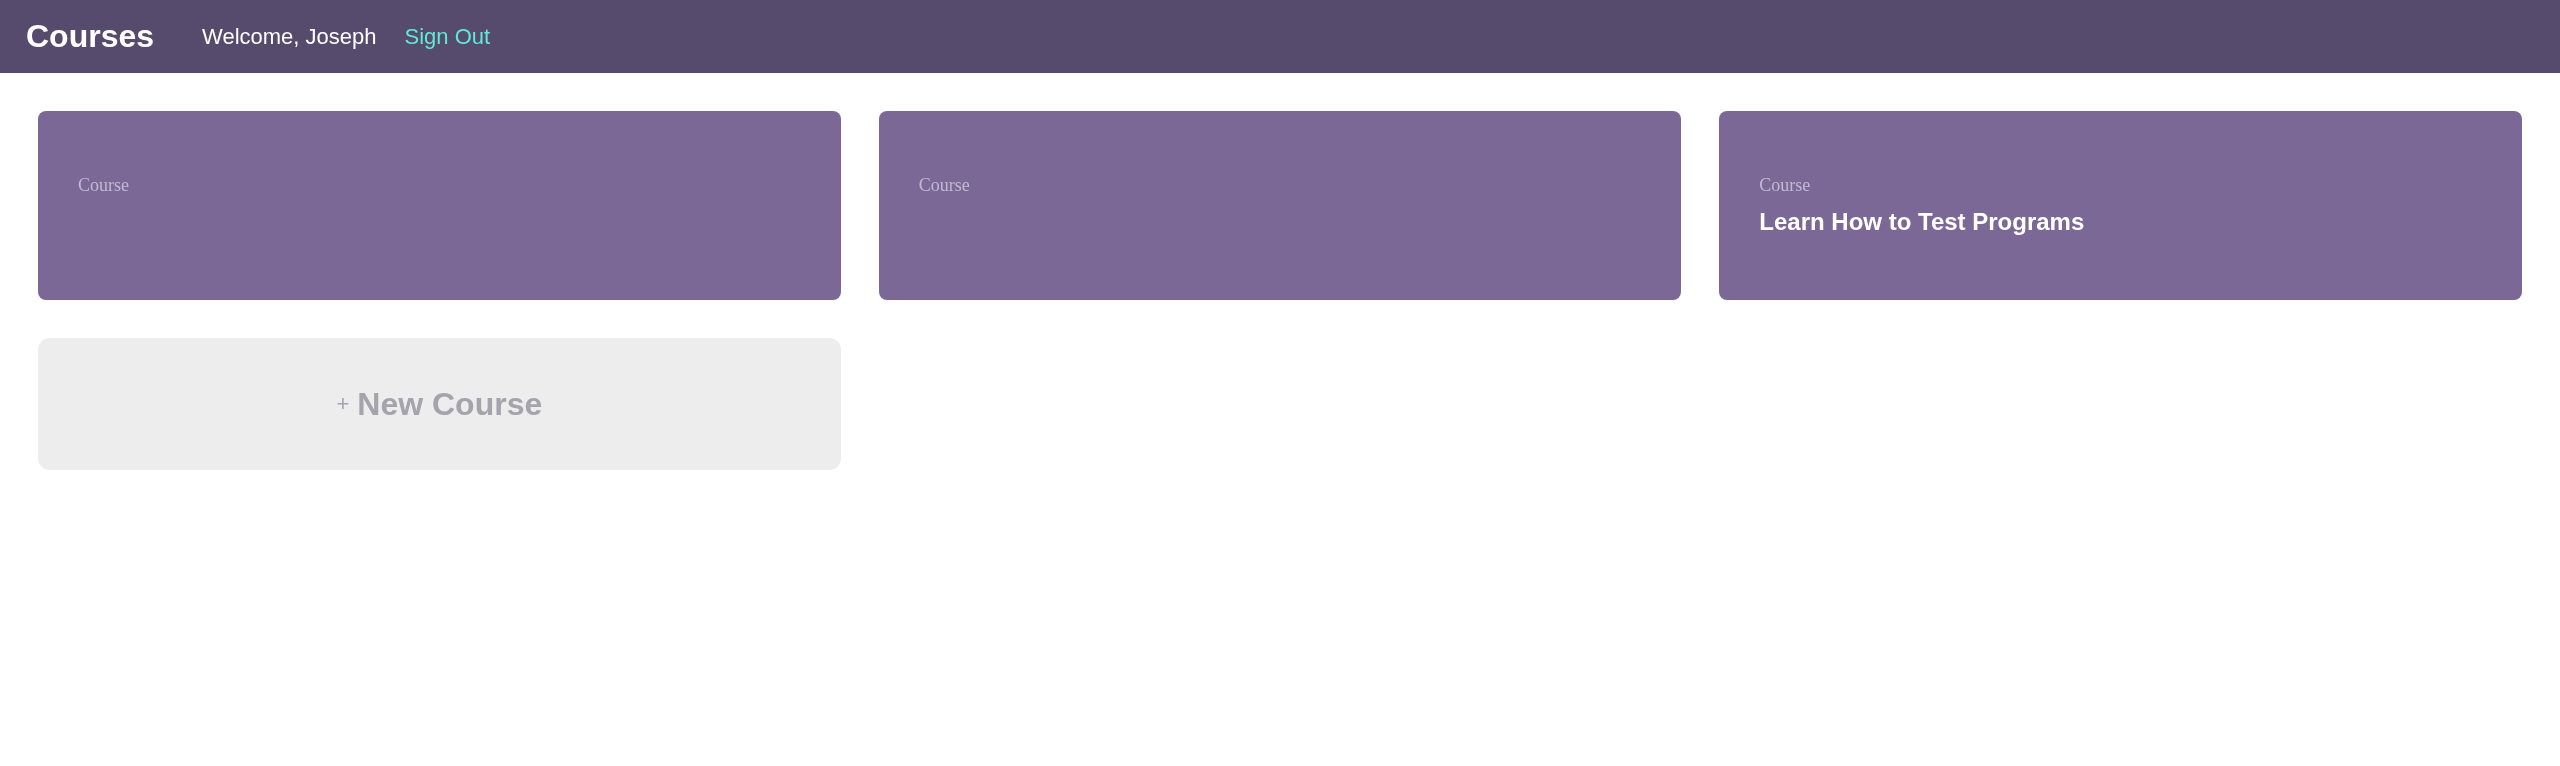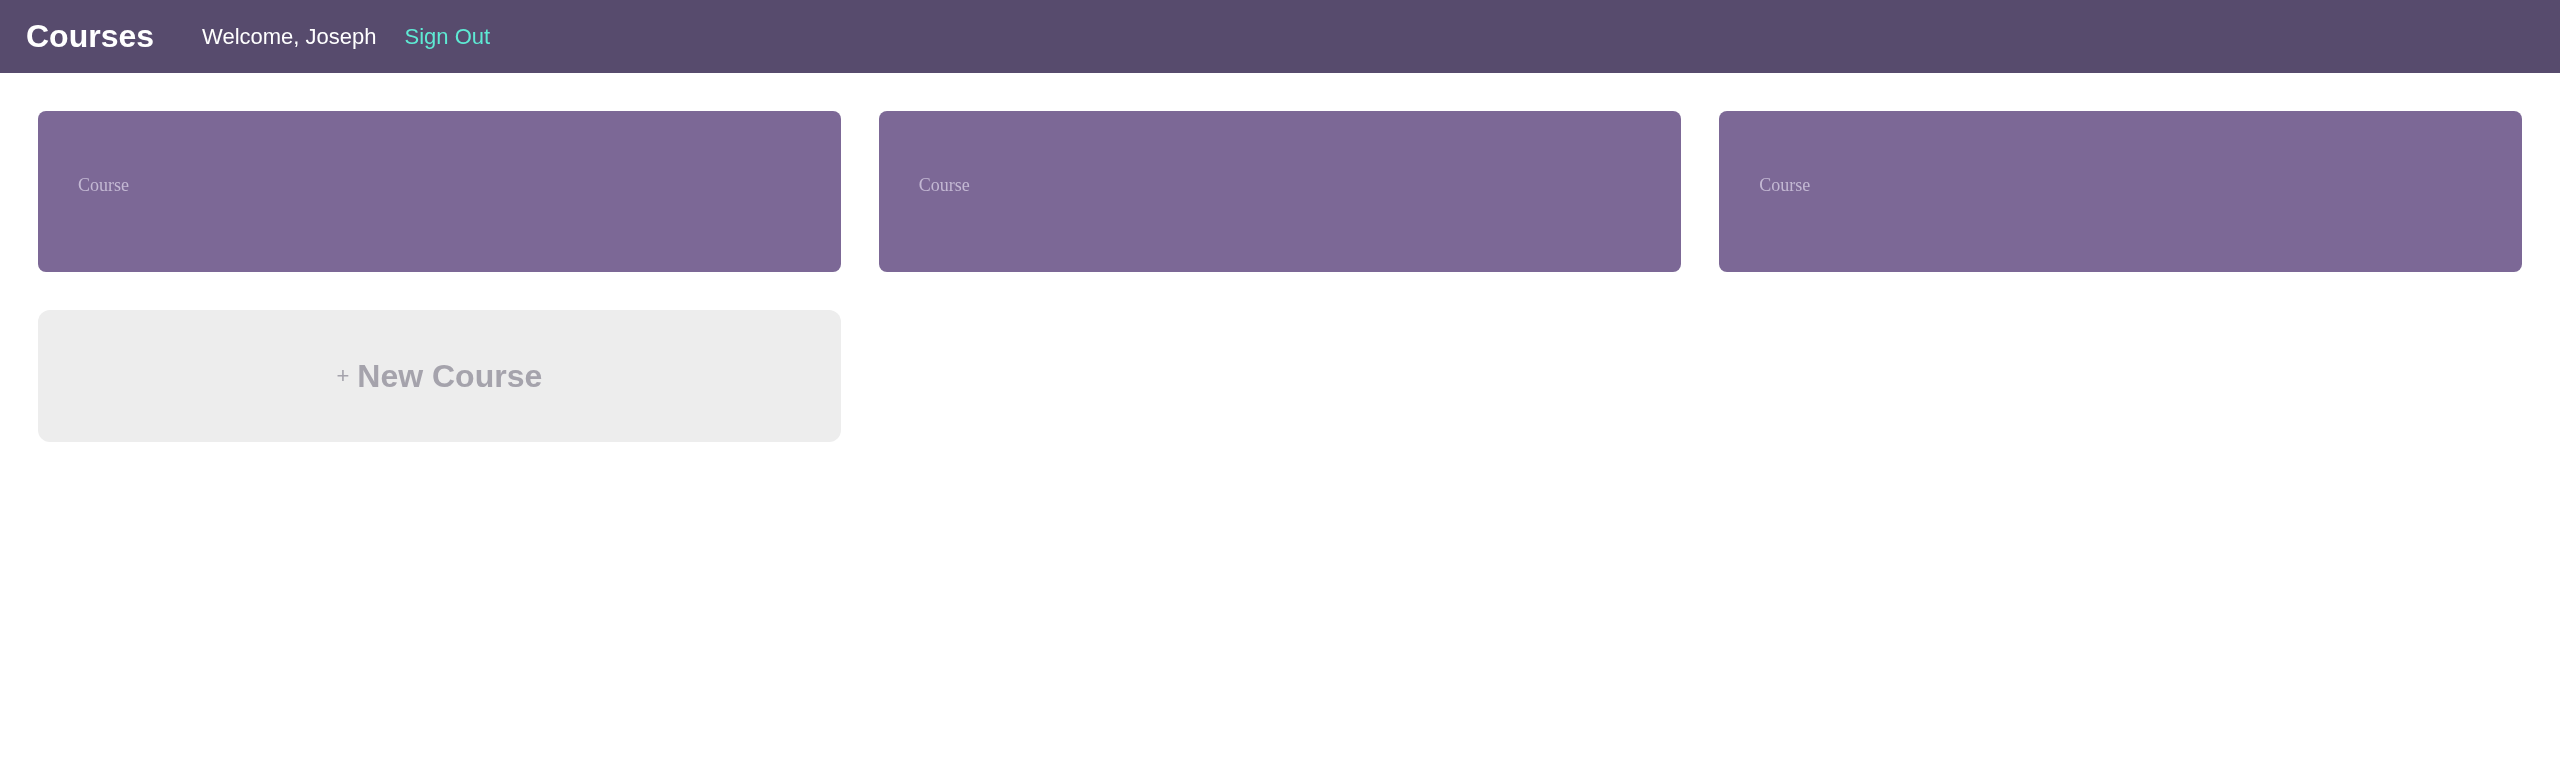--- a/index.html
+++ b/index.html
@@ -106,20 +106,21 @@
 
 <main class="courses-grid">
   <div class="course-card">
     <div class="course-label">Course</div>
   </div>
   <div class="course-card">
     <div class="course-label">Course</div>
   </div>
   <div class="course-card">
     <div class="course-label">Course</div>
+    <div class="course-title">Learn How to Test Programs</div>
   </div>
   <div class="new-course-card">
     <div class="new-course-content">
       <span class="plus-icon">+</span>
       <span class="new-course-text">New Course</span>
     </div>
   </div>
 </main>
 
 </body></html>

